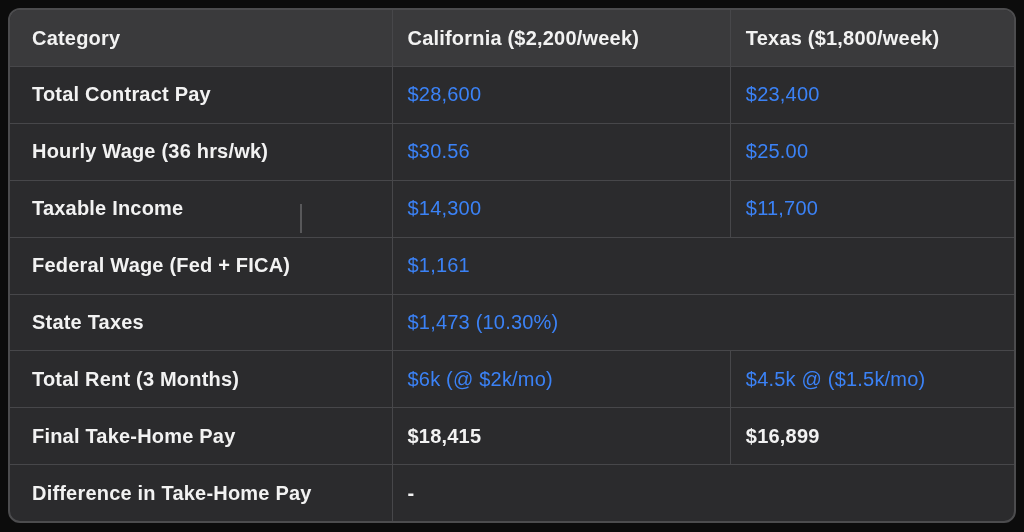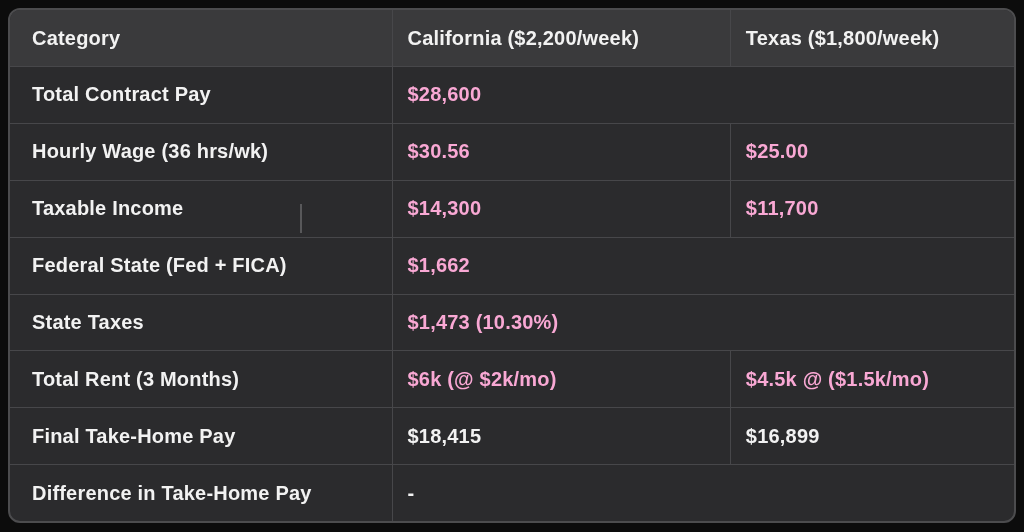--- a/index.html
+++ b/index.html
@@ -40,21 +40,21 @@
     color: #f2f2f2;
     font-size: 20px;
     letter-spacing: 0.2px;
     white-space: nowrap;
     overflow: hidden;
   }
   .t-cell + .t-cell { border-left: 1.5px solid #47474a; }
 
   .t-cell.label-cell { padding-left: 22px; font-weight: 700; }
   .header-row .t-cell { font-weight: 700; }
-  .value-cell { font-weight: 700; color: #f9a8d4; }
+  .value-cell { font-weight: 400; color: #3b82f6; }
   .bold-values .value-cell { font-weight: 700; color: #f2f2f2; text-align: center; }
 
   .cursor-artifact {
     position: absolute;
     left: 300px; top: 204px;
     width: 2px; height: 29px;
     background: #58585a;
   }
 </style>
 </head>
@@ -64,37 +64,38 @@
 
   <div class="t-row header-row">
     <div class="t-cell label-cell">Category</div>
     <div class="t-cell">California ($2,200/week)</div>
     <div class="t-cell">Texas ($1,800/week)</div>
   </div>
 
   <div class="t-row">
     <div class="t-cell label-cell">Total Contract Pay</div>
     <div class="t-cell value-cell">$28,600</div>
+    <div class="t-cell value-cell">$23,400</div>
   </div>
 
   <div class="t-row">
     <div class="t-cell label-cell">Hourly Wage (36 hrs/wk)</div>
     <div class="t-cell value-cell">$30.56</div>
     <div class="t-cell value-cell">$25.00</div>
   </div>
 
   <div class="t-row">
     <div class="t-cell label-cell">Taxable Income</div>
     <div class="t-cell value-cell">$14,300</div>
     <div class="t-cell value-cell">$11,700</div>
   </div>
 
   <div class="t-row">
-    <div class="t-cell label-cell">Federal State (Fed + FICA)</div>
-    <div class="t-cell value-cell">$1,662</div>
+    <div class="t-cell label-cell">Federal Wage (Fed + FICA)</div>
+    <div class="t-cell value-cell">$1,161</div>
   </div>
 
   <div class="t-row">
     <div class="t-cell label-cell">State Taxes</div>
     <div class="t-cell value-cell">$1,473 (10.30%)</div>
   </div>
 
   <div class="t-row">
     <div class="t-cell label-cell">Total Rent (3 Months)</div>
     <div class="t-cell value-cell">$6k (@ $2k/mo)</div>

